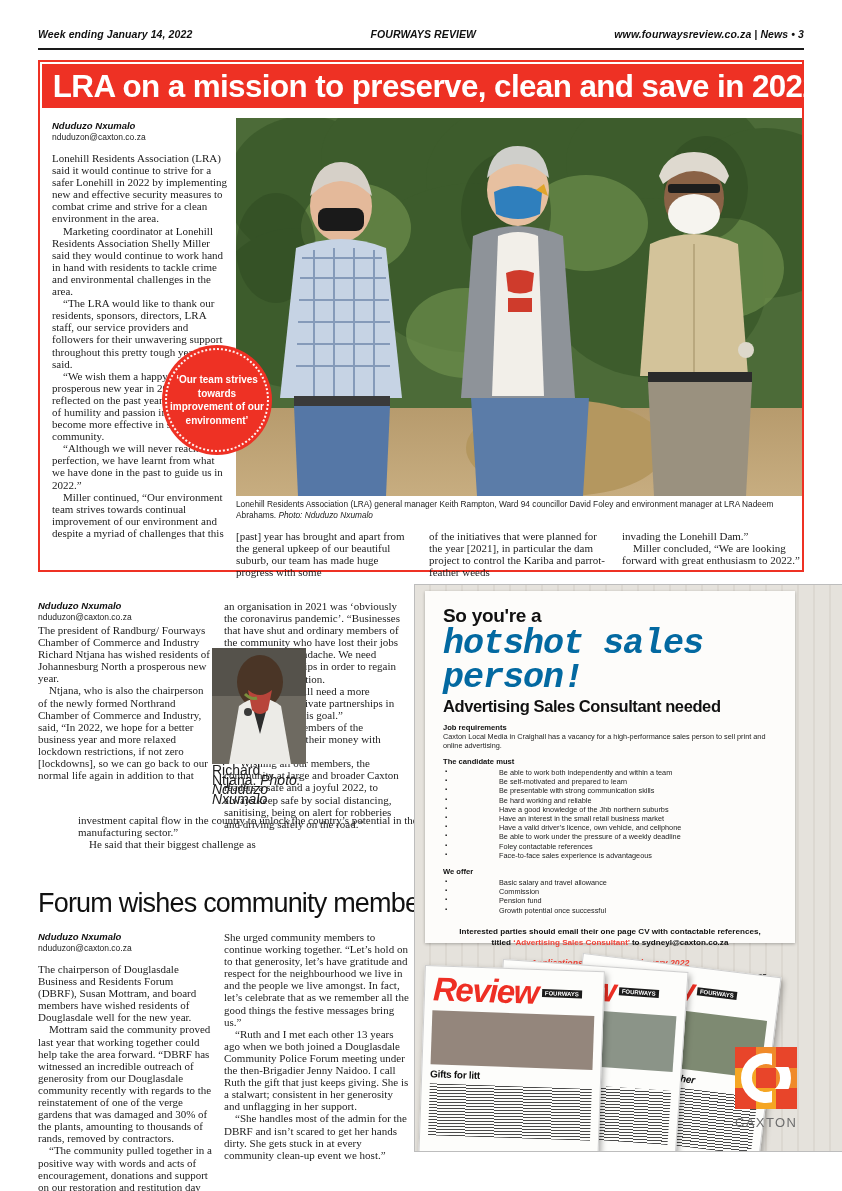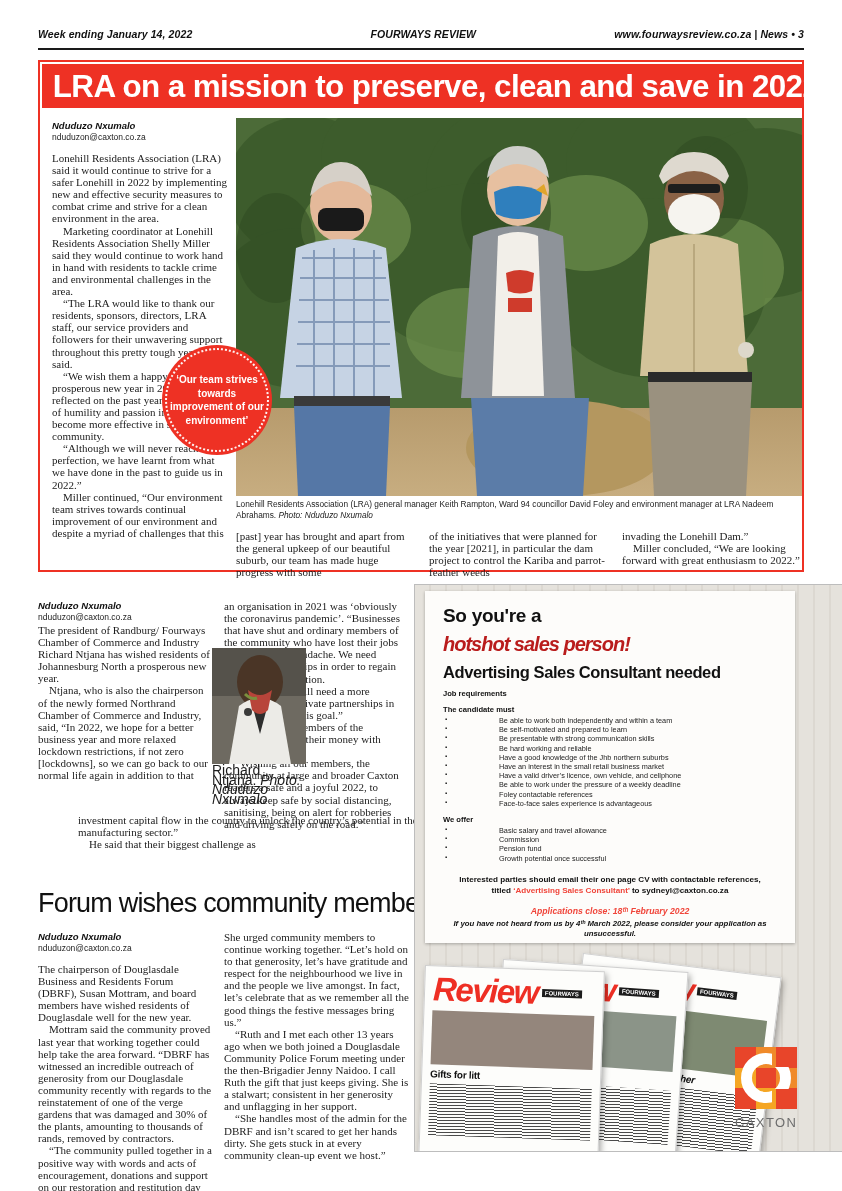--- a/index.html
+++ b/index.html
@@ -151,23 +151,23 @@
       repeating-linear-gradient(90deg,
         #e5e2dc 0px, #e5e2dc 14px, #dcd8d1 14px, #dcd8d1 16px),
       repeating-linear-gradient(0deg,
         rgba(0,0,0,.03) 0px, rgba(0,0,0,.03) 46px, rgba(0,0,0,.07) 46px, rgba(0,0,0,.07) 48px);
   }
   .ad-h1 {
     font-family: "Liberation Sans", sans-serif;
     font-weight: 700; font-size: 19px; color: #111; letter-spacing: -.3px;
   }
   .ad-h2 {
-    font-family: Liberation Sans, sans-serif;
-    font-weight: 700; font-style: italic; font-size: 20px;
-    color: #b91c1c; letter-spacing: -1px; line-height: 34px;
+    font-family: Liberation Mono, monospace;
+    font-weight: 700; font-style: italic; font-size: 35px;
+    color: #0369a1; letter-spacing: -1px; line-height: 34px;
   }
   .ad-h3 {
     font-family: "Liberation Sans", sans-serif;
     font-weight: 700; font-size: 16.5px; color: #111; letter-spacing: -.4px;
   }
   .ad-lbl {
     font-family: "Liberation Sans", sans-serif;
     font-weight: 700; font-size: 7.6px; color: #111; margin-top: 7px;
   }
   .ad-p {
@@ -451,20 +451,21 @@
   <div class="ad-rail">
     <div class="wood"></div>
 
     <div class="ad-job">
       <div style="padding:14px 18px 10px 18px;">
         <div class="ad-h1">So you're a</div>
         <div class="ad-h2">hotshot sales person!</div>
         <div class="ad-h3" style="margin-top:2px;">Advertising Sales Consultant needed</div>
 
         <div class="ad-lbl">Job requirements</div>
+        <div class="ad-p">Caxton Local Media in Craighall has a vacancy for a high-performance sales person to sell print and online advertising.</div>
 
         <div class="ad-lbl">The candidate must</div>
         <ul class="ad-ul">
           <li>Be able to work both independently and within a team</li>
           <li>Be self-motivated and prepared to learn</li>
           <li>Be presentable with strong communication skills</li>
           <li>Be hard working and reliable</li>
           <li>Have a good knowledge of the Jhb northern suburbs</li>
           <li>Have an interest in the small retail business market</li>
           <li>Have a valid driver’s licence, own vehicle, and cellphone</li>

